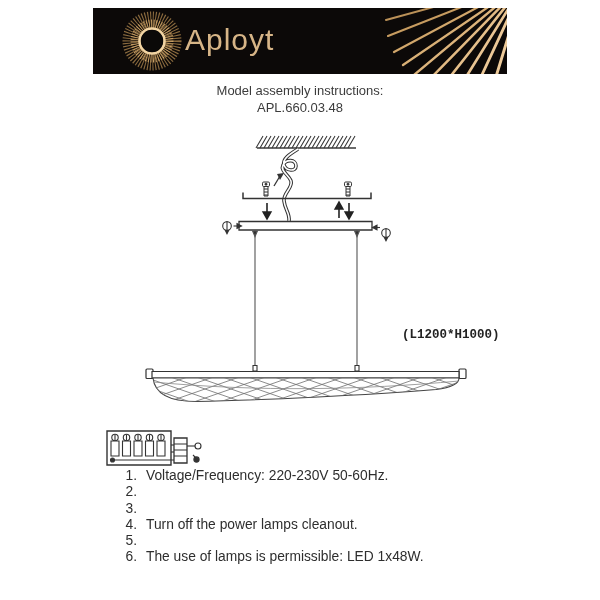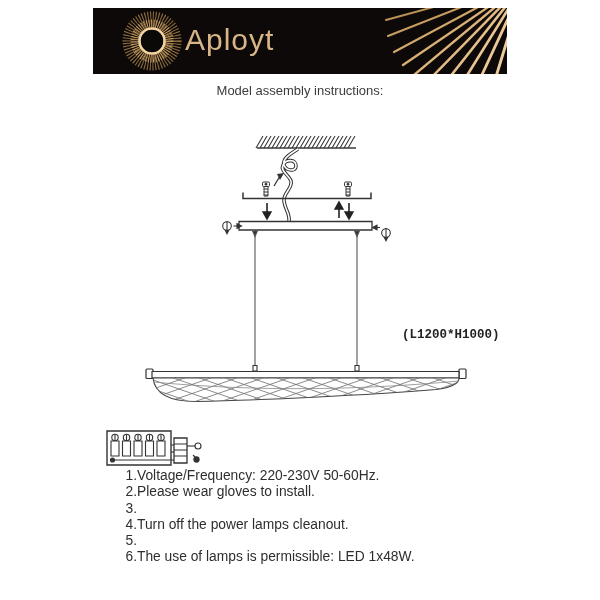--- a/index.html
+++ b/index.html
@@ -21,21 +21,21 @@
   
   .diagram-svg{position:absolute;left:90px;top:126px;}
   .wiring-svg{position:absolute;left:98px;top:424px;}
   .dim-label{font-family:"Liberation Mono","DejaVu Sans Mono",monospace;
              font-size:12.5px;font-weight:600;fill:#222;}
 
   
   .instructions{position:absolute;left:117px;top:468px;width:420px;}
   .instr-row{display:flex;font-size:13.8px;line-height:16.3px;color:#2e2e2e;}
   .instr-num{width:20px;text-align:right;flex:0 0 auto;}
-  .instr-text{white-space:nowrap;}
+  .instr-text{margin-left:9px;white-space:nowrap;}
 
   svg line,svg path,svg rect,svg circle,svg polyline{vector-effect:non-scaling-stroke;}
 </style>
 </head>
 <body>
 
 <div class="page">
 
   <div class="banner">
     <svg class="burst-svg" width="66" height="64" viewBox="0 0 66 64">
@@ -57,20 +57,21 @@
         <line x1="432" y1="-26" x2="349" y2="79" stroke="#e6c08b" stroke-width="2.6"></line>
         <line x1="432" y1="-26" x2="365" y2="82" stroke="#e9c492" stroke-width="2.7"></line>
         <line x1="432" y1="-26" x2="381" y2="84" stroke="#ecc897" stroke-width="2.8"></line>
         <line x1="432" y1="-26" x2="398" y2="85" stroke="#eecb9b" stroke-width="2.9"></line>
       </g>
     </svg>
   </div>
 
   <div class="title-block">
     <div class="title-line">Model assembly instructions:</div>
+    <div class="title-line">APL.660.03.48</div>
   </div>
 
   <svg class="diagram-svg" width="420" height="294" viewBox="90 126 420 294">
 
     <g stroke="#3a3a3a" stroke-width="1.1" fill="none">
       <line x1="257" y1="148" x2="356" y2="148" stroke-width="1.5"></line>
       <path d="M256,148 l7,-12 M260,148 l7,-12 M264,148 l7,-12 M268,148 l7,-12 M272,148 l7,-12
                M276,148 l7,-12 M280,148 l7,-12 M284,148 l7,-12 M288,148 l7,-12 M292,148 l7,-12
                M296,148 l7,-12 M300,148 l7,-12 M304,148 l7,-12 M308,148 l7,-12 M312,148 l7,-12
                M316,148 l7,-12 M320,148 l7,-12 M324,148 l7,-12 M328,148 l7,-12 M332,148 l7,-12
@@ -193,21 +194,20 @@
     </g>
   </svg>
 
   <div class="instructions">
     <div class="instr-row">
       <span class="instr-num">1.</span>
       <span class="instr-text">Voltage/Frequency: 220-230V 50-60Hz.</span>
     </div>
     <div class="instr-row">
       <span class="instr-num">2.</span>
-      <span class="instr-text">Please wear gloves to install.</span>
     </div>
     <div class="instr-row">
       <span class="instr-num">3.</span>
     </div>
     <div class="instr-row">
       <span class="instr-num">4.</span>
       <span class="instr-text">Turn off the power lamps cleanout.</span>
     </div>
     <div class="instr-row">
       <span class="instr-num">5.</span>

